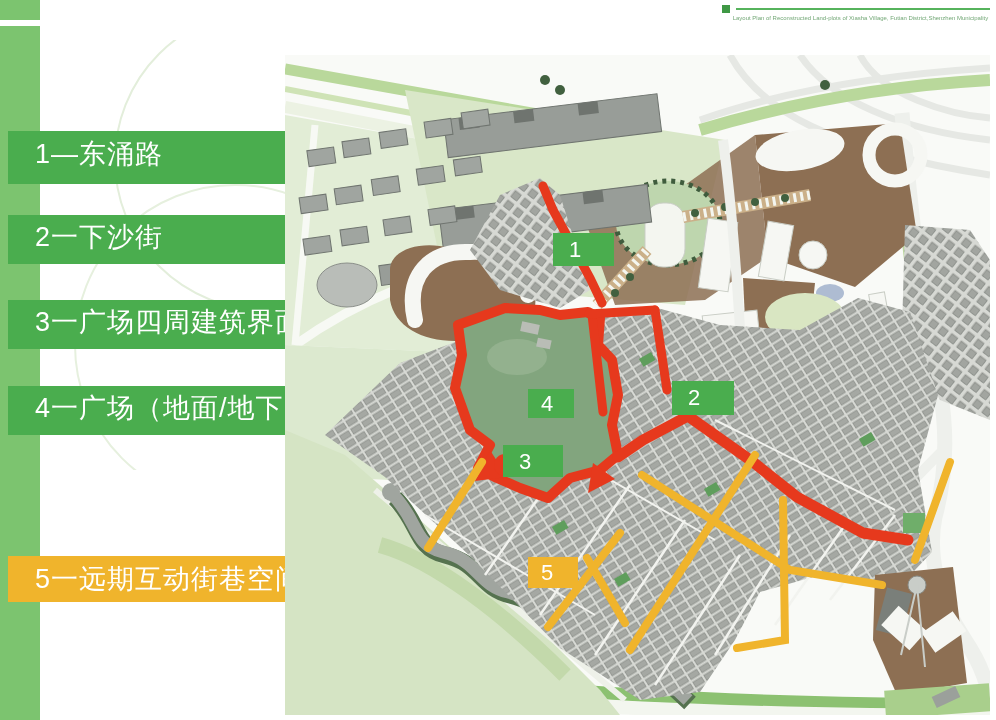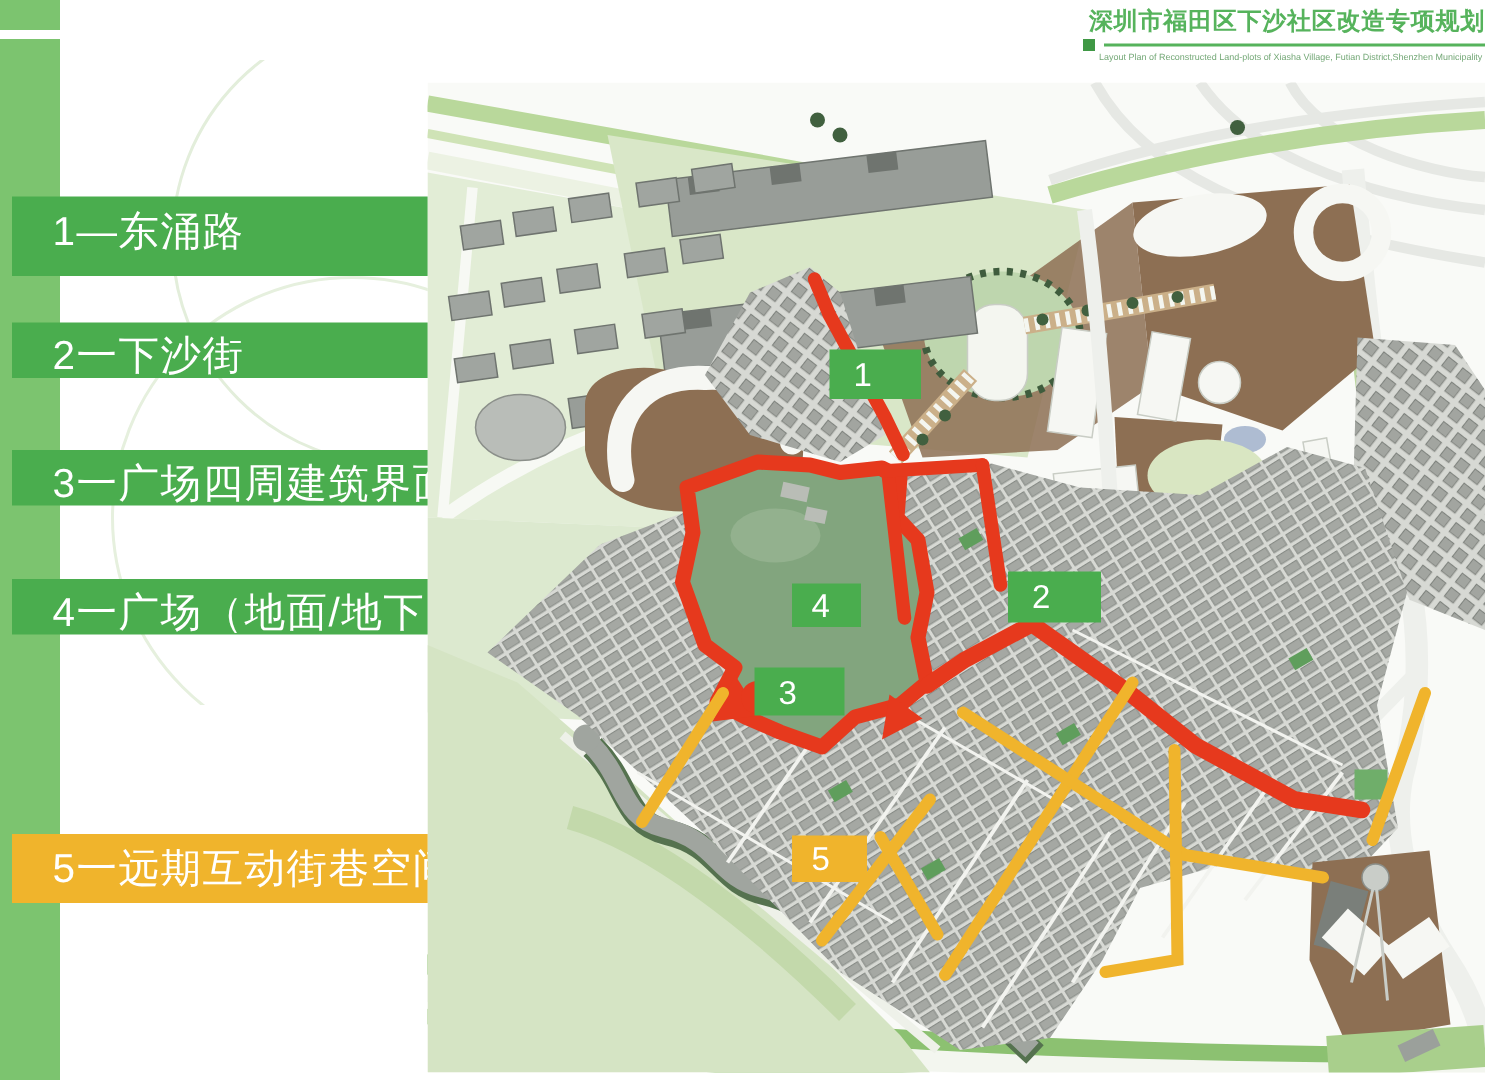--- a/index.html
+++ b/index.html
@@ -8,21 +8,21 @@
     background:#ffffff;font-family:"Liberation Sans",sans-serif;
   }
   
   .side-bar{position:absolute;left:0;width:40px;background:#7cc46f;}
   .side-bar.top{top:0;height:20px;}
   .side-bar.main{top:26px;height:694px;}
   
   .bg-arcs{position:absolute;left:30px;top:40px;pointer-events:none;}
   
   .legend-item{
-    position:absolute;left:8px;width:284px;height:37px;
+    position:absolute;left:8px;width:284px;height:49px;
     background:#4aad4e;color:#ffffff;font-size:27px;line-height:45px;
     padding-left:27px;letter-spacing:1px;white-space:nowrap;box-sizing:border-box;
   }
   .legend-item.yellow{background:#f0b42c;width:289px;}
   .li-1{top:131px;height:53px;line-height:47px;}
   .li-2{top:215px;}
   .li-3{top:300px;}
   .li-4{top:386px;}
   .li-5{top:556px;height:46px;line-height:46px;}
   
@@ -42,21 +42,20 @@
 
 <svg class="bg-arcs" width="260" height="430">
   <circle cx="235" cy="120" r="150" fill="none" stroke="#e3eedb" stroke-width="2"></circle>
   <circle cx="205" cy="305" r="160" fill="none" stroke="#e6f0de" stroke-width="2"></circle>
 </svg>
 
 <div class="side-bar top"></div>
 <div class="side-bar main"></div>
 
 <div class="hdr">
-  <div class="hdr-title">深圳市福田区下沙社区改造专项规划</div>
   <div class="hdr-rule">
     <div class="hdr-sq"></div>
     <div class="hdr-line"></div>
   </div>
   <div class="hdr-sub">Layout Plan of Reconstructed Land-plots of Xiasha Village, Futian District,Shenzhen Municipality</div>
 </div>
 
 <div class="legend-item li-1">1—东涌路</div>
 <div class="legend-item li-2">2一下沙街</div>
 <div class="legend-item li-3">3一广场四周建筑界面</div>

